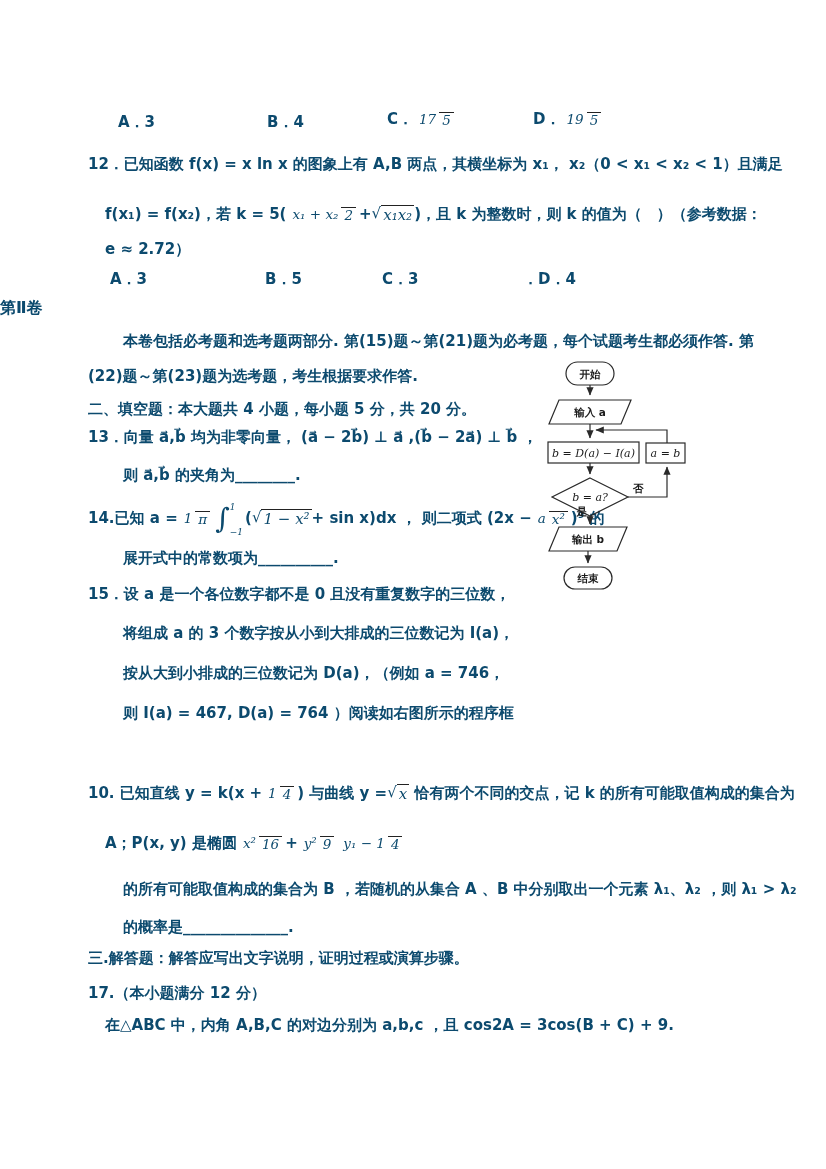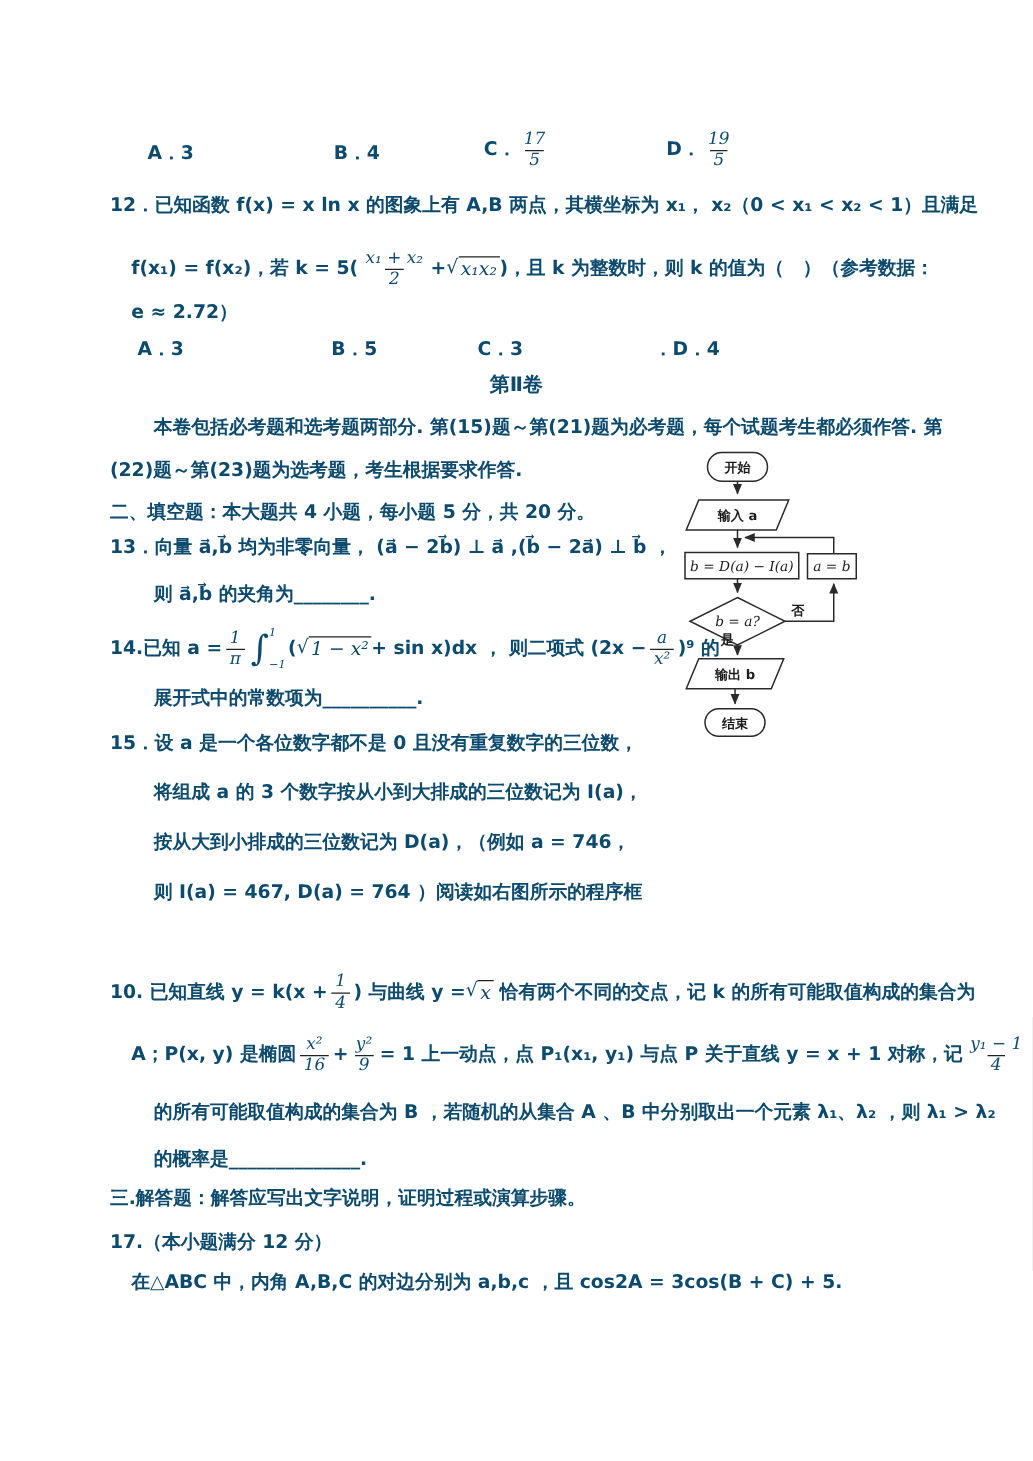--- a/index.html
+++ b/index.html
@@ -5,23 +5,23 @@
   html,body{margin:0;padding:0;background:#e8e8e8;}
   .page{
     position:relative;width:826px;height:1169px;background:#ffffff;
     font-family:"DejaVu Sans","Liberation Sans",sans-serif;
     color:#0c4a6e;overflow:hidden;margin:0 auto;
   }
   .line{
     position:absolute;display:flex;align-items:center;
     font-size:15px;font-weight:bold;white-space:pre;line-height:1.3;
   }
-  .centered{display:block;text-align:center;font-size:16px;}
+  .centered{display:block;text-align:left;font-size:16px;}
   .frac{
-    display:inline-flex;flex-direction:column;align-items:center;
+    display:inline-flex;flex-direction:row;align-items:center;
     font-family:"DejaVu Serif","Liberation Serif",serif;font-style:italic;font-weight:normal;
     font-size:13.5px;line-height:1.15;margin:0 3px;vertical-align:middle;
   }
   .frac .den{border-top:1.3px solid #222;padding:0 3px;}
   .frac .num{padding:0 3px;}
   .sqrt{display:inline-flex;align-items:flex-start;font-family:"DejaVu Serif","Liberation Serif",serif;font-style:italic;font-weight:normal;}
   .sqrt .sign{font-style:normal;font-weight:normal;transform:translateY(-1px);}
   .sqrt .body{border-top:1.3px solid #222;padding:0 2px;}
   .intwrap{display:inline-flex;align-items:center;margin:0 2px;font-family:"DejaVu Serif","Liberation Serif",serif;font-weight:normal;}
   .int-sign{font-size:28px;line-height:1;font-style:normal;}
@@ -133,33 +133,32 @@
     <span>A；P(x, y) 是椭圆</span>
     <span class="frac">
       <span class="num">x²</span>
       <span class="den">16</span>
     </span>
     <span>+</span>
     <span class="frac">
       <span class="num">y²</span>
       <span class="den">9</span>
     </span>
-    <span>= 1 上一动点，点 P₁(x₁, y₁) 与点 P 关于直线 y = x + 1 对称，记</span>
     <span class="frac">
       <span class="num">y₁ − 1</span>
       <span class="den">4</span>
     </span>
   </span>
   <span class="line" style="left:123px;top:880px">的所有可能取值构成的集合为 B ，若随机的从集合 A 、B 中分别取出一个元素 λ₁、λ₂ ，则 λ₁ &gt; λ₂</span>
   <span class="line" style="left:123px;top:918px">的概率是______________.</span>
 
   <span class="line" style="left:88px;top:949px">三.解答题：解答应写出文字说明，证明过程或演算步骤。</span>
 
   <span class="line" style="left:88px;top:984px">17.（本小题满分 12 分）</span>
-  <span class="line" style="left:105px;top:1016px">在△ABC 中，内角 A,B,C 的对边分别为 a,b,c ，且 cos2A = 3cos(B + C) + 5.</span>
+  <span class="line" style="left:105px;top:1016px">在△ABC 中，内角 A,B,C 的对边分别为 a,b,c ，且 cos2A = 3cos(B + C) + 9.</span>
 
   <svg class="flow" width="170" height="240" viewBox="0 0 170 240" xmlns="http://www.w3.org/2000/svg">
     <defs>
       <marker id="ah" markerWidth="9" markerHeight="8" refX="6.5" refY="3" orient="auto">
         <path d="M0,0 L7,3 L0,6 z" fill="#2a2a2a"></path>
       </marker>
     </defs>
 
     <rect class="shape" x="33" y="4" width="48" height="23" rx="11.5"></rect>
     <text class="cn" x="57" y="19.5" text-anchor="middle">开始</text>

